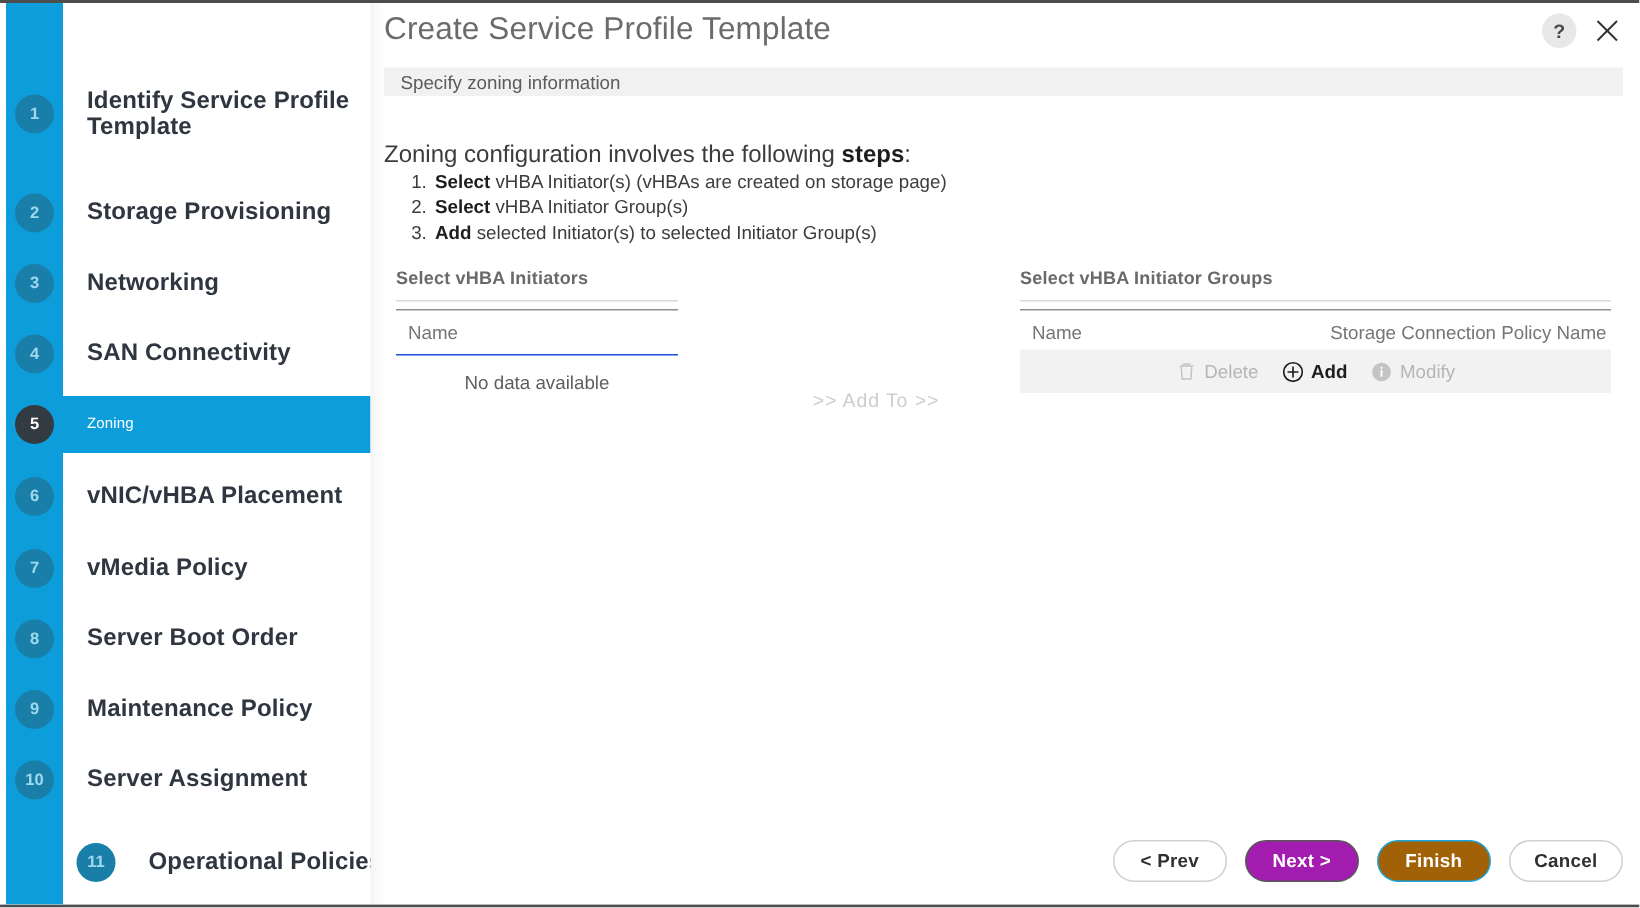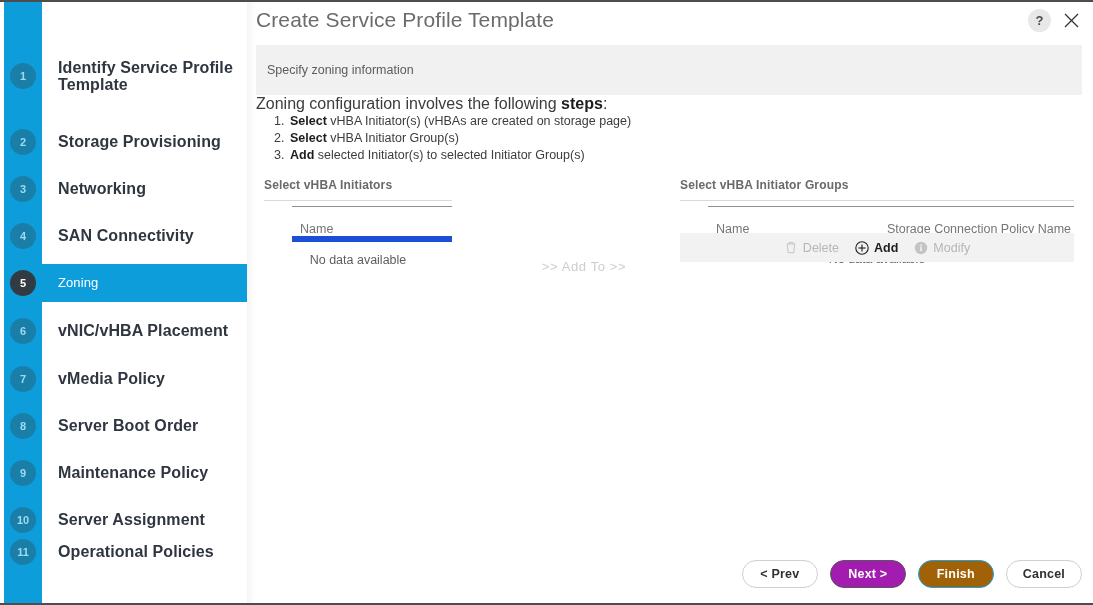--- a/index.html
+++ b/index.html
@@ -84,21 +84,21 @@
   .step.is-active {
     background: #0d9ddb;
   }
   .step.is-active .step-badge {
     background: #333b42;
     color: #ffffff;
   }
   .step.is-active .step-label {
     color: #ffffff;
     font-weight: normal;
-    font-size: 13px;
+    font-size: 10px;
   }
   .step.two-line .step-label {
     line-height: 17px;
   }
   .sidebar-divider {
     position: absolute;
     left: 247px;
     top: 0;
     width: 9px;
     height: 601px;
@@ -159,21 +159,21 @@
     align-items: center;
     justify-content: center;
     cursor: pointer;
   }
 
   .subtitle-bar {
     position: absolute;
     left: 0;
     top: 43px;
     width: 826px;
-    height: 50px;
+    height: 19px;
     background: #f1f1f1;
     display: flex;
     align-items: center;
   }
   .subtitle-text {
     margin-left: 11px;
     font-size: 12.5px;
     color: #5c5c5c;
   }
 
@@ -219,24 +219,23 @@
     font-weight: bold;
     color: #6a6a6a;
     letter-spacing: 0.15px;
     padding-bottom: 8px;
     border-bottom: 1px solid #d9d9d9;
   }
   .table-head {
     border-top: 1px solid #8f8f8f;
     margin-top: 5px;
     display: flex;
-    align-items: flex-end;
+    align-items: center;
     height: 29px;
-    border-bottom: 6px solid #1d4ed8;
-    margin-left: 28px;
+    border-bottom: 1px solid #1d4ed8;
   }
   .th {
     font-size: 12.5px;
     color: #757575;
   }
   .th-name { flex: 0 0 auto; padding-left: 8px; }
   .th-right { margin-left: auto; padding-right: 3px; }
   .table-empty {
     text-align: center;
     font-size: 12.5px;
@@ -370,21 +369,21 @@
           <div class="step-label">Server Boot Order</div>
         </div>
         <div class="step" style="top: 452px;">
           <div class="step-badge">9</div>
           <div class="step-label">Maintenance Policy</div>
         </div>
         <div class="step" style="top: 499px;">
           <div class="step-badge">10</div>
           <div class="step-label">Server Assignment</div>
         </div>
-        <div class="step" style="top: 531px;">
+        <div class="step" style="top: 554px; margin-left: 41px;">
           <div class="step-badge">11</div>
           <div class="step-label">Operational Policies</div>
         </div>
       </div>
   </div>
   <div class="sidebar-divider"></div>
 
   <div class="content">
 
     <div class="titlebar">

